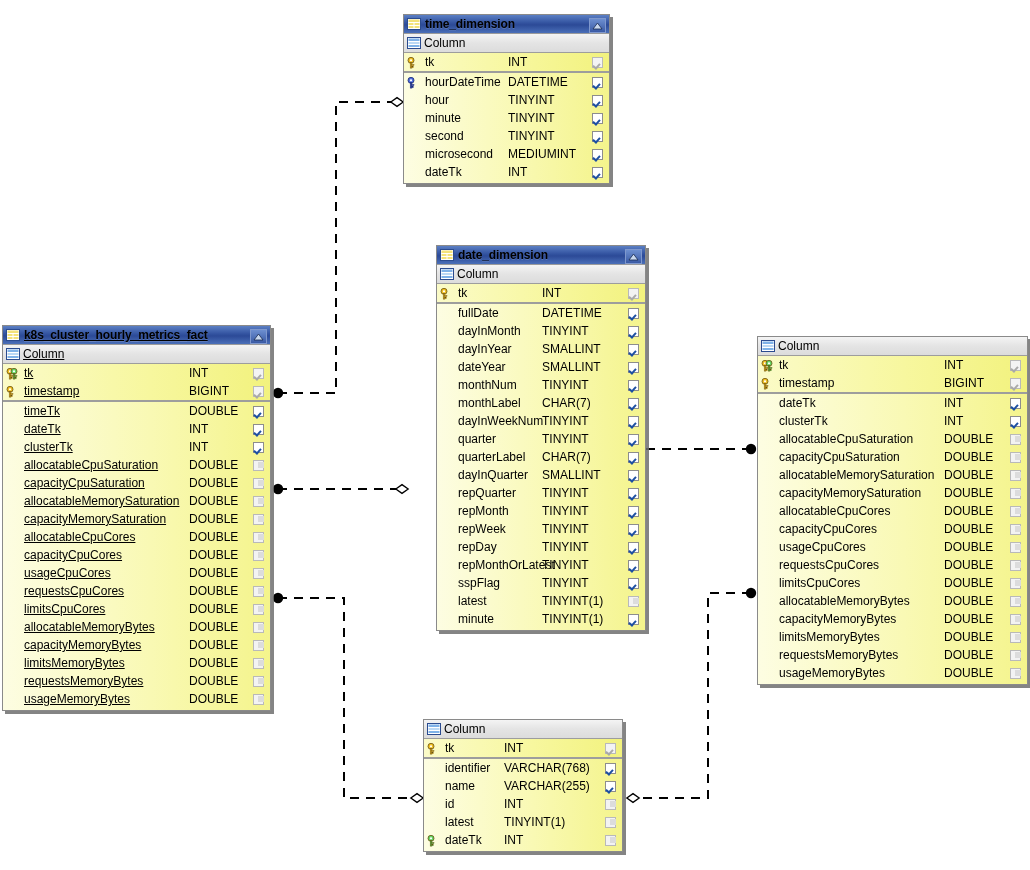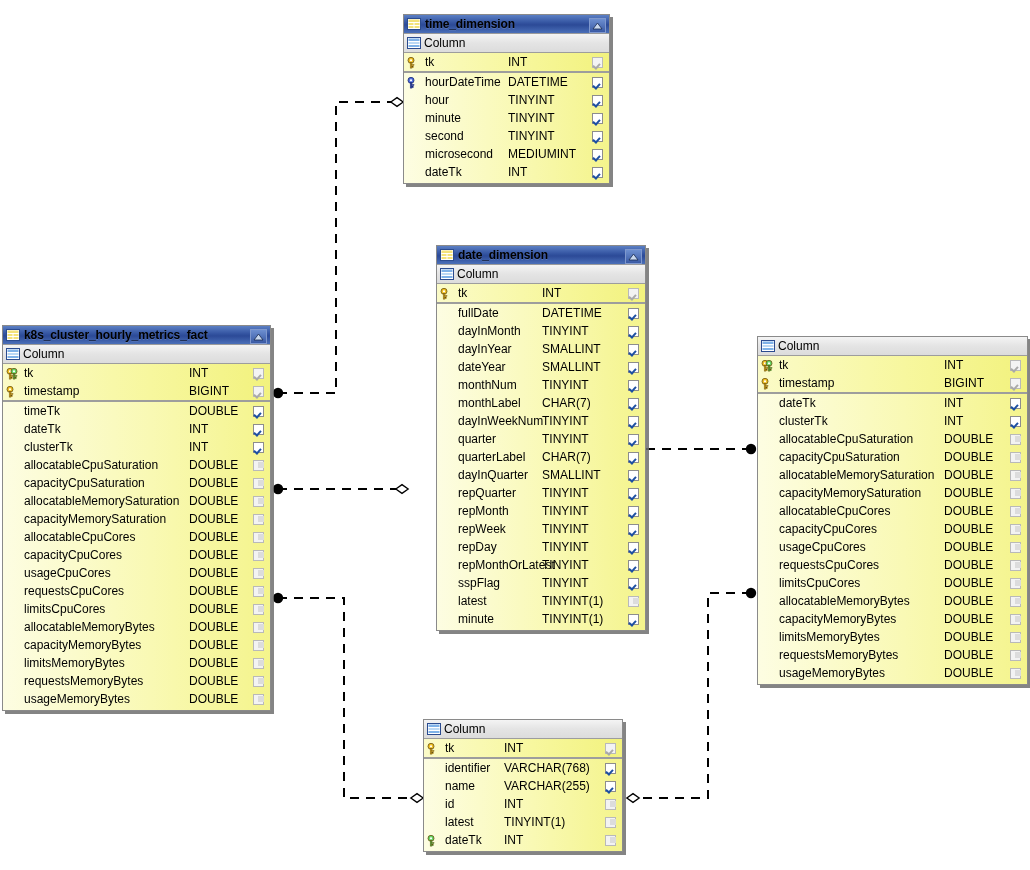--- a/index.html
+++ b/index.html
@@ -528,21 +528,21 @@
           <div class="row">
             <span class="row-keycell"></span>
             <span class="row-name">minute</span>
             <span class="row-type" style="position:absolute;left:105px;">TINYINT(1)</span>
             <span class="row-chk" style="position:absolute;right:3px;">
               <span class="cb checked"></span>
             </span>
           </div>
         </div>
       </div>
-      <div class="tbl" style="left: 2px; top: 313px; width: 269px;">
+      <div class="tbl" style="left: 2px; top: 313px; width: 269px; text-decoration: underline;">
         <div class="tbl-title">
           <span style="display:inline-block;width:14px;height:12px;">
             <svg class="key" width="14" height="12" viewBox="0 0 14 12">
               <rect x="0.5" y="0.5" width="13" height="11" fill="#ffffff" stroke="#2b4b8f"></rect>
               <rect x="1.5" y="1.5" width="11" height="2.5" fill="#f3e27a"></rect>
               <rect x="1.5" y="5" width="5" height="2" fill="#f3e27a"></rect>
               <rect x="7.5" y="5" width="5" height="2" fill="#f3e27a"></rect>
               <rect x="1.5" y="8" width="5" height="2" fill="#f3e27a"></rect>
               <rect x="7.5" y="8" width="5" height="2" fill="#f3e27a"></rect>
             </svg>

